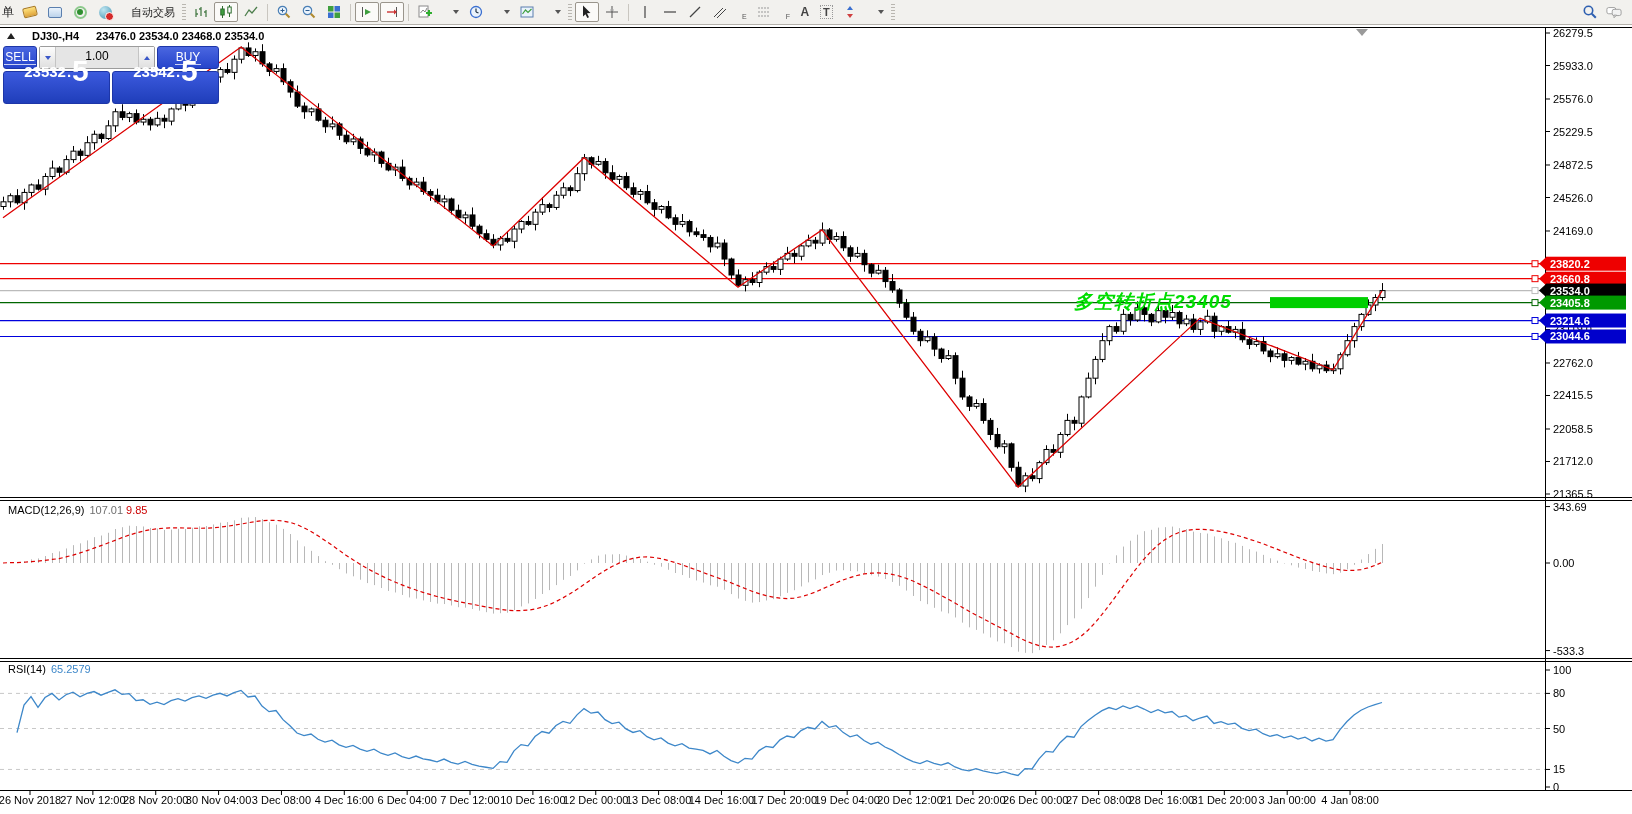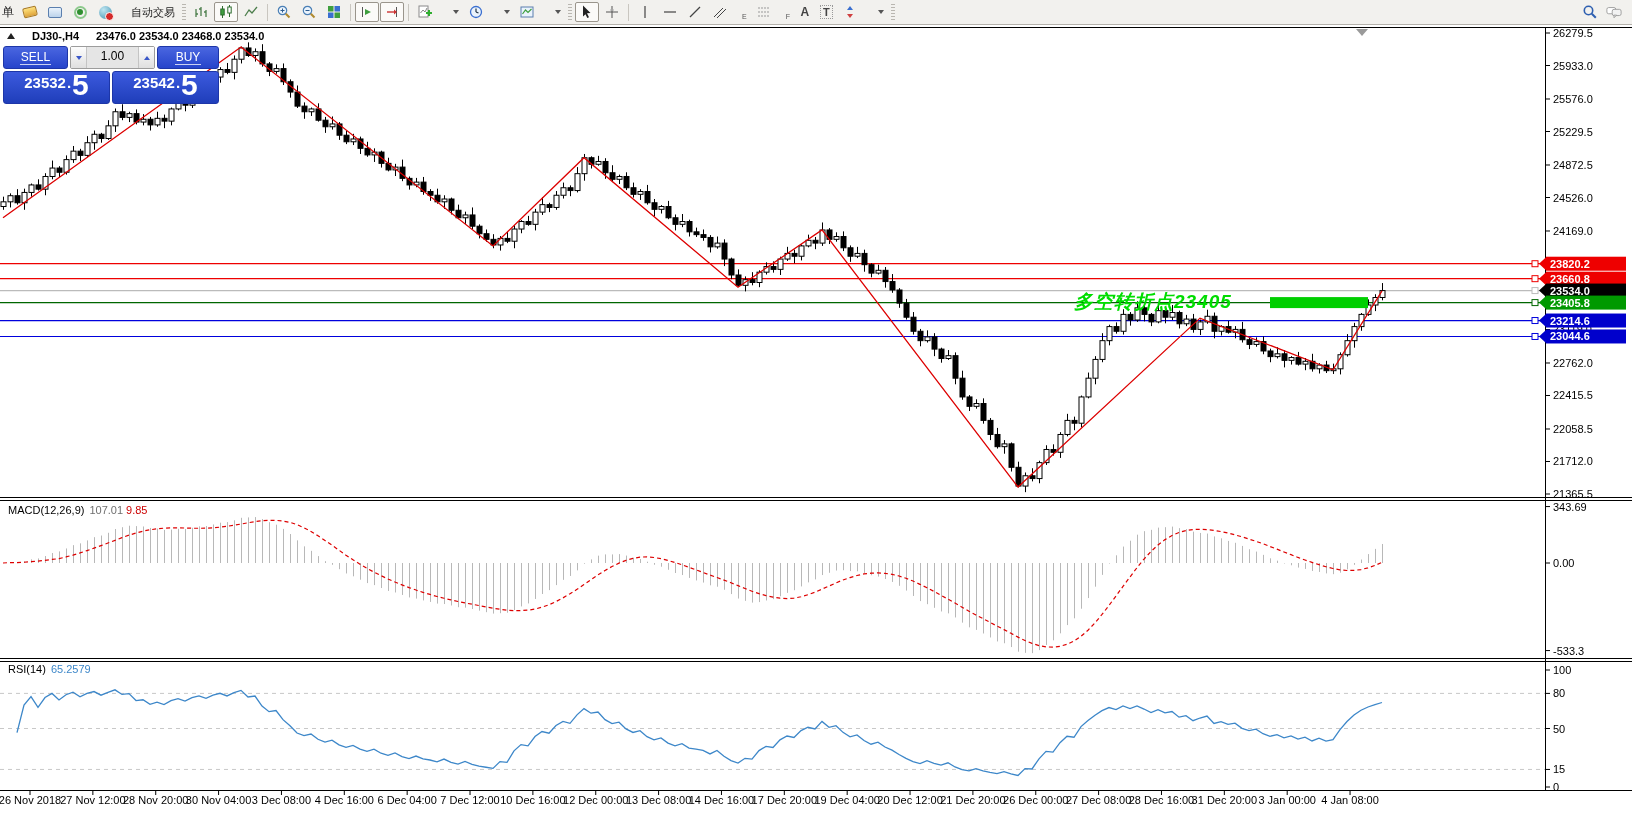--- a/index.html
+++ b/index.html
@@ -55,30 +55,30 @@
   .val-blue{color:#3d87c9;margin-left:5px}
   .annotation{position:absolute;left:1074px;top:289px;z-index:14;font-size:19px;font-weight:bold;
               letter-spacing:1px;white-space:nowrap}
 
   
   .ocp{position:absolute;left:3px;top:46px;width:216px;z-index:25}
   .ocp-row1{display:flex;height:23px;gap:2px}
   .btn-trade{background:linear-gradient(#4a66e0,#2644cb);border:1px solid #1d36a8;border-radius:3px;
              color:#fff;font-size:12px;display:flex;align-items:center;justify-content:center;box-sizing:border-box}
   .btn-trade span{border-bottom:1px solid rgba(255,255,255,.75);padding:0 1px}
-  .btn-sell{width:65px}.btn-buy{width:62px}
+  .btn-sell{width:34px}.btn-buy{width:62px}
   .vol{flex:1;display:flex;background:#e5e5e5;border:1px solid #9c9c9c;border-radius:2px;box-sizing:border-box}
   .vol-btn{width:15px;display:flex;align-items:center;justify-content:center;background:linear-gradient(#fdfdfd,#dfdfdf);cursor:default}
   .vol-btn.l{border-right:1px solid #c4c4c4}.vol-btn.r{border-left:1px solid #c4c4c4}
   .tri-dn-s{width:0;height:0;border-left:3px solid transparent;border-right:3px solid transparent;border-top:4px solid #3a57c8}
   .tri-up-s{width:0;height:0;border-left:3px solid transparent;border-right:3px solid transparent;border-bottom:4px solid #3a57c8}
   .vol-val{flex:1;text-align:center;font-size:12px;line-height:19px;color:#000}
   .ocp-row2{display:flex;gap:2px;margin-top:2px;height:33px}
   .price-box{flex:1;background:linear-gradient(#3c5ade,#1f3eba);border:1px solid #1d36a8;border-radius:3px;
-             color:#fff;display:flex;align-items:flex-start;justify-content:center;padding-bottom:20px}
+             color:#fff;display:flex;align-items:flex-end;justify-content:center;padding-bottom:20px}
   .pb-main{font-size:15px;font-weight:bold;line-height:22px}
   .pb-dot{font-size:15px;font-weight:bold;margin:0 1px;line-height:22px}
   .pb-big{font-size:30px;font-weight:bold;line-height:25px}
 </style>
 </head>
 <body>
 
 <div class="toolbar">
   <span class="clip-label">单</span>
   <div class="tb-btn">

